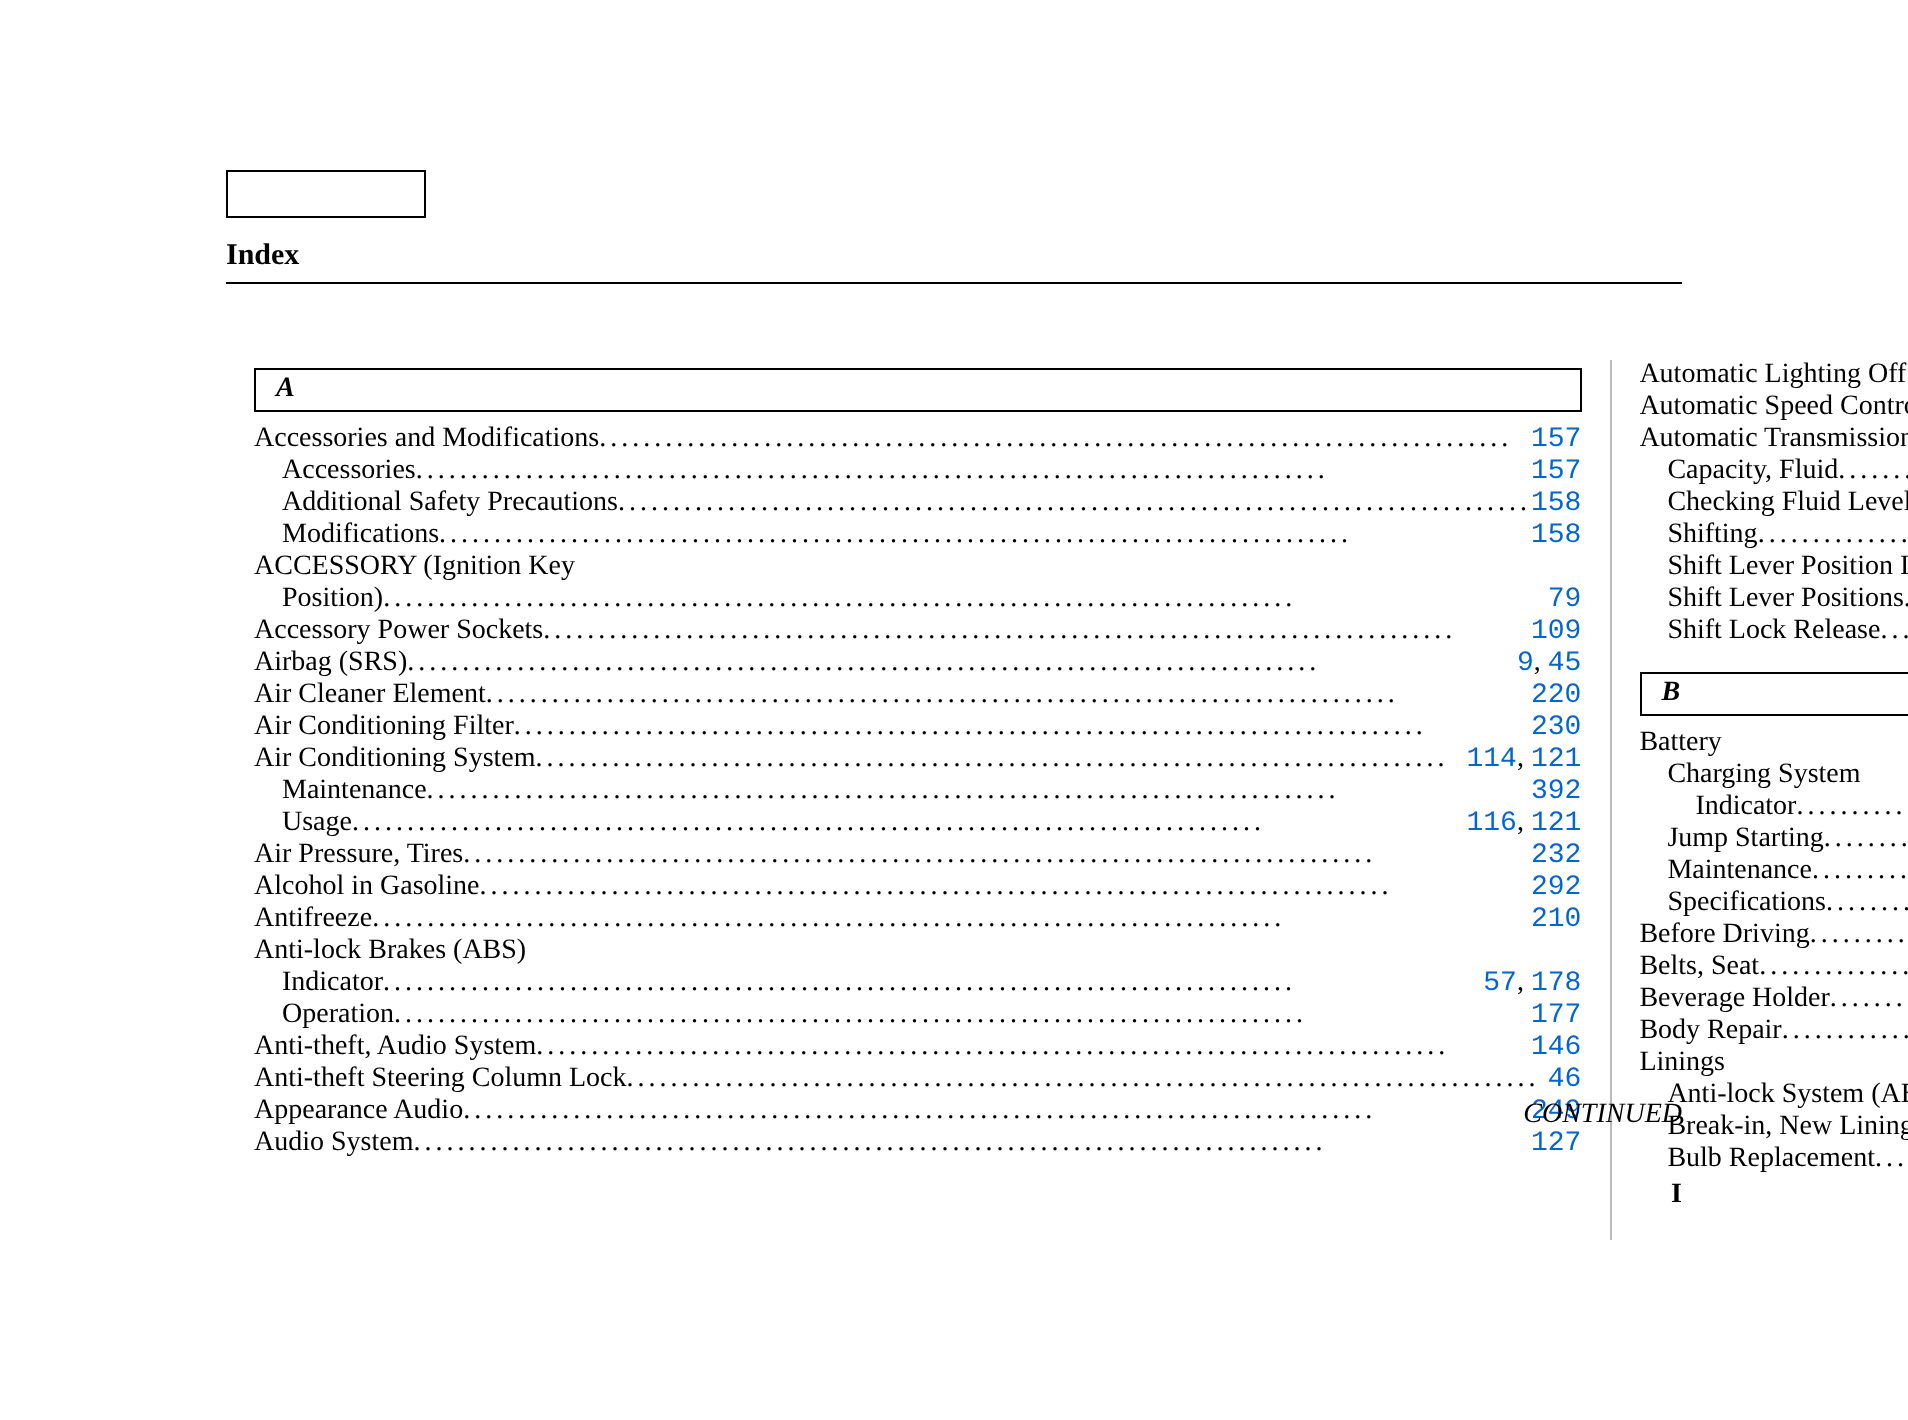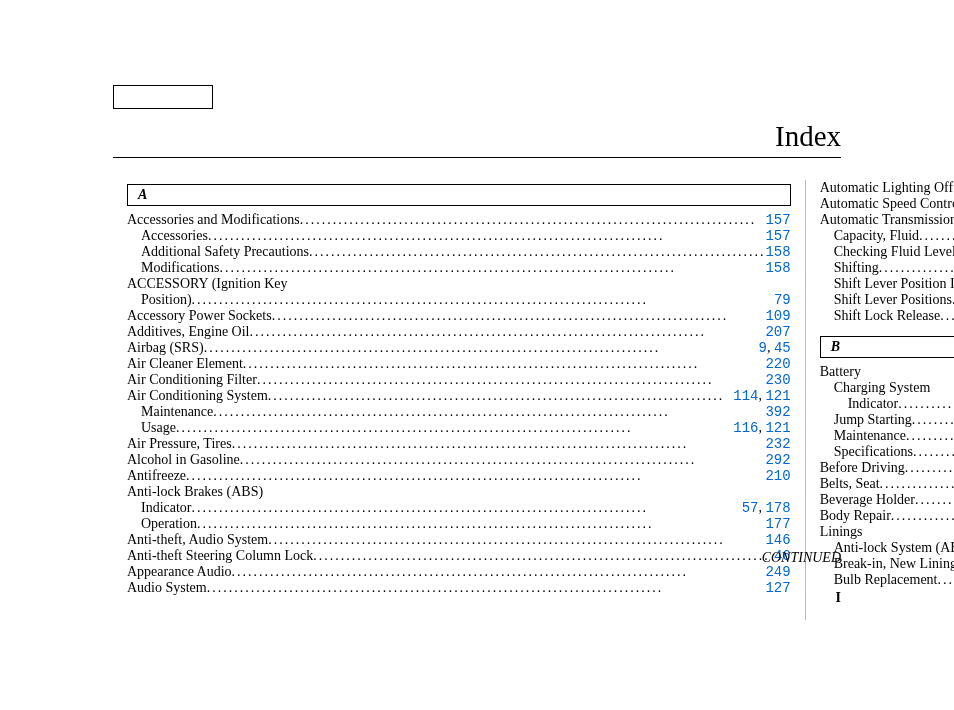--- a/index.html
+++ b/index.html
@@ -24,23 +24,23 @@
     height: 22px;
     border: 1px solid #000;
   }
   .header-area {
     position: absolute;
     top: 120px;
     left: 113px;
     right: 113px;
   }
   .title {
-    text-align: right;
-    font-weight: normal;
-    font-size: 29px;
+    text-align: left;
+    font-weight: bold;
+    font-size: 15px;
     padding-bottom: 4px;
   }
   .rule {
     border-bottom: 1px solid #000;
   }
   .cols {
     position: absolute;
     top: 180px;
     left: 113px;
     right: 113px;
@@ -153,25 +153,20 @@
           <span class="lbl">Position)</span>
           <span class="dots"></span>
           <span class="pgs"><span class="pg">79</span></span>
         </div>
         <div class="line e0">
           <span class="lbl">Accessory Power Sockets</span>
           <span class="dots"></span>
           <span class="pgs"><span class="pg">109</span></span>
         </div>
         <div class="line e0">
-          <span class="lbl">Additives, Engine Oil</span>
-          <span class="dots"></span>
-          <span class="pgs"><span class="pg">207</span></span>
-        </div>
-        <div class="line e0">
           <span class="lbl">Airbag (SRS)</span>
           <span class="dots"></span>
           <span class="pgs"><span class="pg">9</span><span class="sep">, </span><span class="pg">45</span></span>
         </div>
         <div class="line e0">
           <span class="lbl">Air Cleaner Element</span>
           <span class="dots"></span>
           <span class="pgs"><span class="pg">220</span></span>
         </div>
         <div class="line e0">

